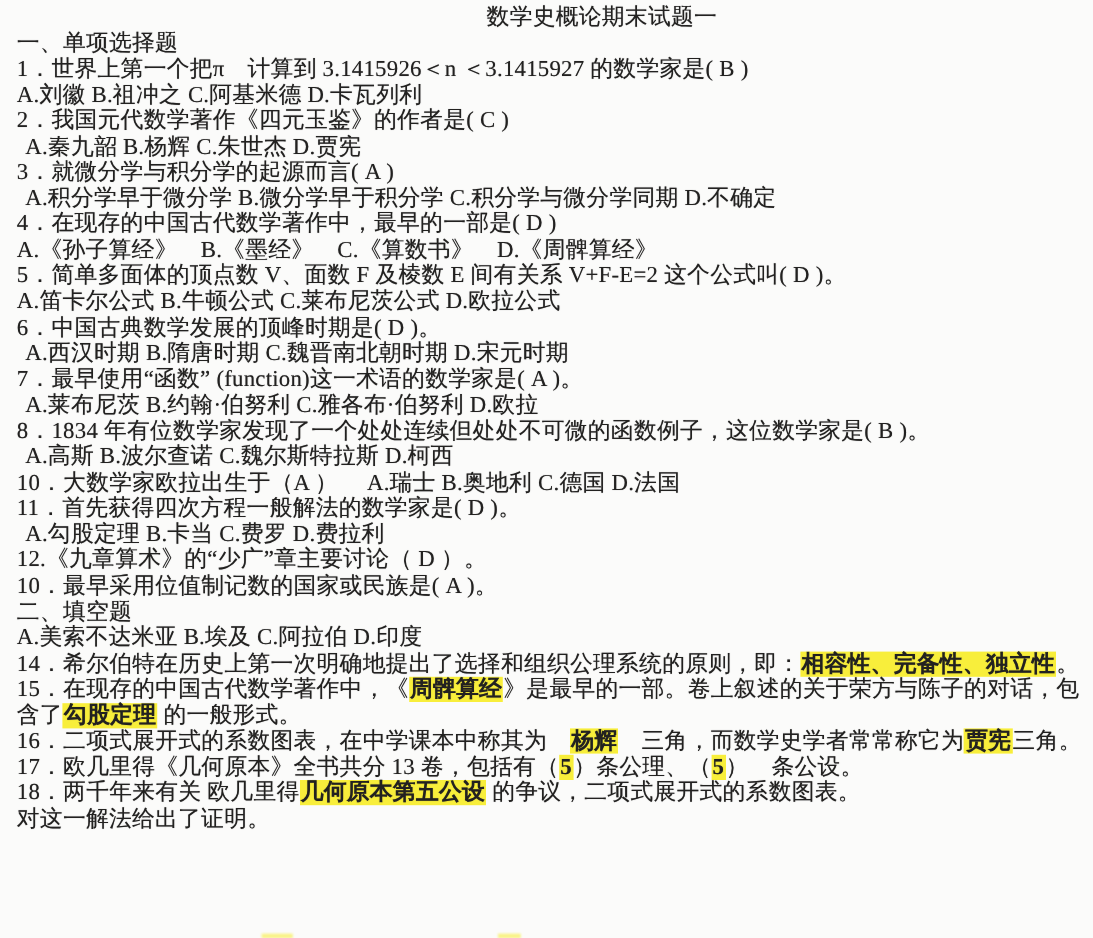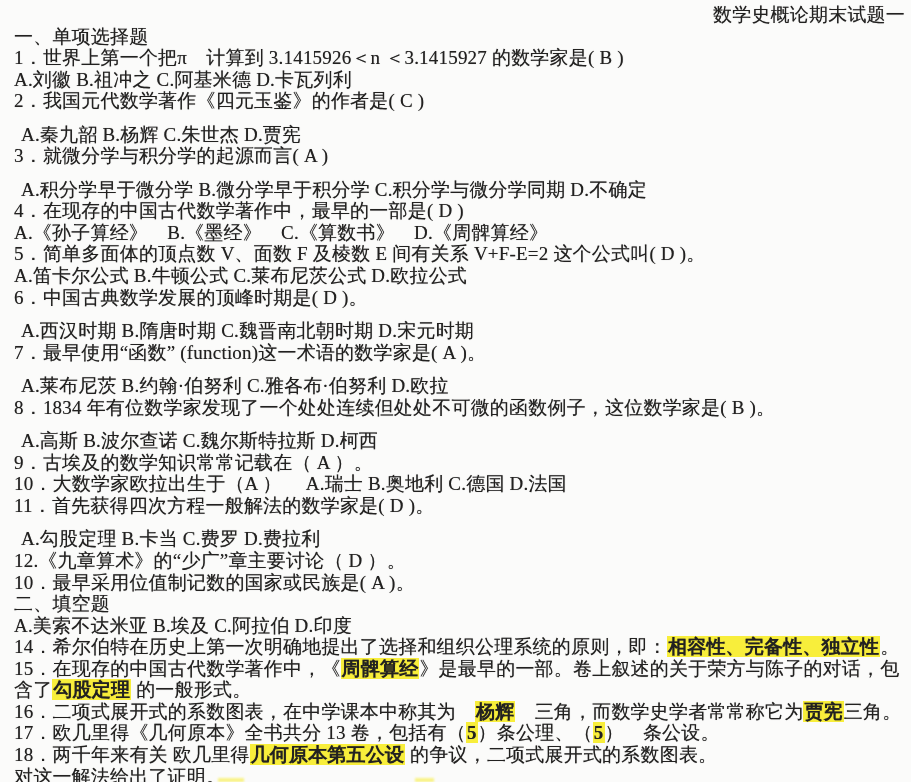--- a/index.html
+++ b/index.html
@@ -16,30 +16,29 @@
     color: #222120;
   }
   .page {
     padding: 4px 6px 0 14px;
     font-size: 19px;
     line-height: 21.55px;
     letter-spacing: 0.2px;
     text-shadow: 0 0 0.7px rgba(40,40,40,0.55);
   }
   .title {
-    text-align: right;
+    text-align: center;
     padding-left: 84px; 
     white-space: nowrap;
   }
   .line {
     white-space: nowrap;
   }
   .line.indent {
     padding-left: 7px;
-    margin-top: 12px;
   }
   .hl {
     background: var(--hl-color, #f8ee3b);
     font-weight: 700;
     padding: 0 1px;
   }
   .ul {
     text-underline-offset: 3px;
     text-decoration-thickness: 1.5px;
   }
@@ -70,21 +69,20 @@
       <div class="line"><span>4．在现存的中国古代数学著作中，最早的一部是( D )</span></div>
       <div class="line"><span>A.《孙子算经》　B.《墨经》　C.《算数书》　D.《周髀算经》</span></div>
       <div class="line"><span>5．简单多面体的顶点数 V、面数 F 及棱数 E 间有关系 V+F-E=2 这个公式叫( D )。</span></div>
       <div class="line"><span>A.笛卡尔公式  B.牛顿公式  C.莱布尼茨公式  D.欧拉公式</span></div>
       <div class="line"><span>6．中国古典数学发展的顶峰时期是( D )。</span></div>
       <div class="line indent"><span>A.西汉时期  B.隋唐时期  C.魏晋南北朝时期  D.宋元时期</span></div>
       <div class="line"><span>7．最早使用“函数” (function)这一术语的数学家是( A )。</span></div>
       <div class="line indent"><span>A.莱布尼茨  B.约翰·伯努利  C.雅各布·伯努利  D.欧拉</span></div>
       <div class="line"><span>8．1834 年有位数学家发现了一个处处连续但处处不可微的函数例子，这位数学家是( B )。</span></div>
       <div class="line indent"><span>A.高斯  B.波尔查诺  C.魏尔斯特拉斯  D.柯西</span></div>
-      <div class="line"><span>9．古埃及的数学知识常常记载在（ A ）。</span></div>
       <div class="line"><span>10．大数学家欧拉出生于（A ）　 A.瑞士  B.奥地利  C.德国  D.法国</span></div>
       <div class="line"><span>11．首先获得四次方程一般解法的数学家是( D )。</span></div>
       <div class="line indent"><span>A.勾股定理  B.卡当  C.费罗  D.费拉利</span></div>
       <div class="line"><span>12.《九章算术》的“少广”章主要讨论（ D ）。</span></div>
       <div class="line"><span>10．最早采用位值制记数的国家或民族是( A )。</span></div>
       <div class="line"><span>二、填空题</span></div>
       <div class="line"><span>A.美索不达米亚  B.埃及  C.阿拉伯  D.印度</span></div>
       <div class="line"><span>14．希尔伯特在历史上第一次明确地提出了选择和组织公理系统的原则，即：</span><span class="hl ul">相容性、完备性、独立性</span><span>。</span></div>
       <div class="line"><span>15．在现存的中国古代数学著作中，《</span><span class="hl ul">周髀算经</span><span>》是最早的一部。卷上叙述的关于荣方与陈子的对话，包</span></div>
       <div class="line"><span>含了</span><span class="hl">勾股定理</span><span> 的一般形式。</span></div>

